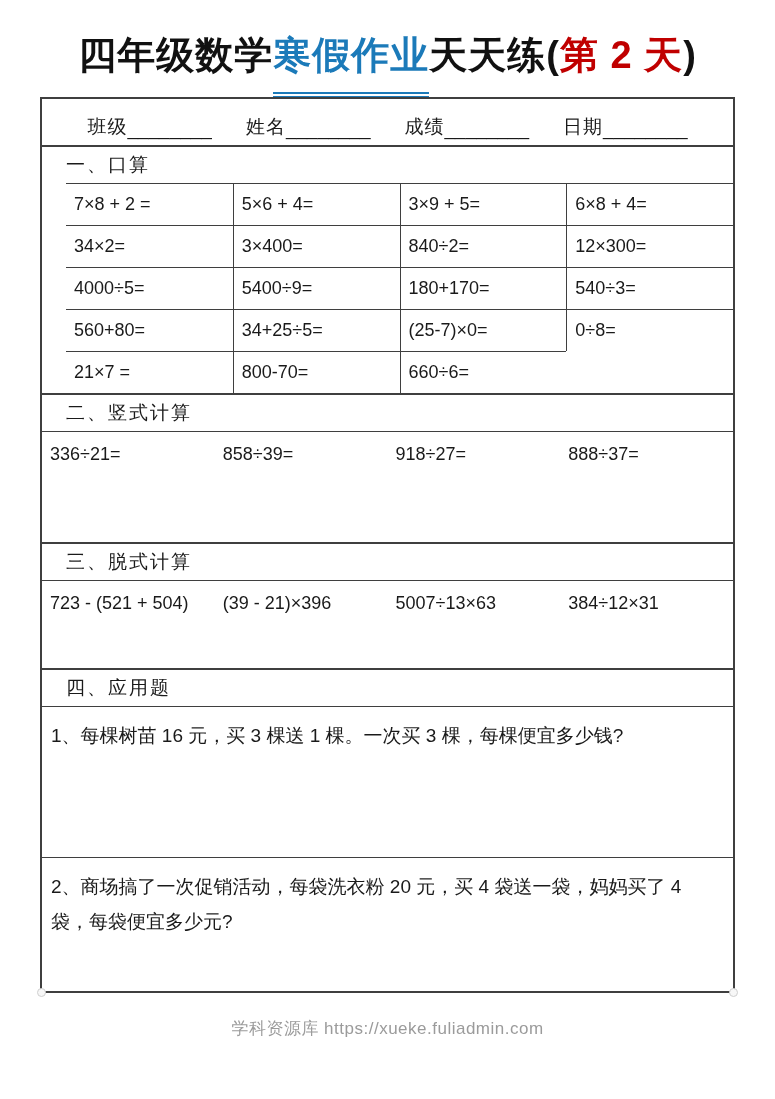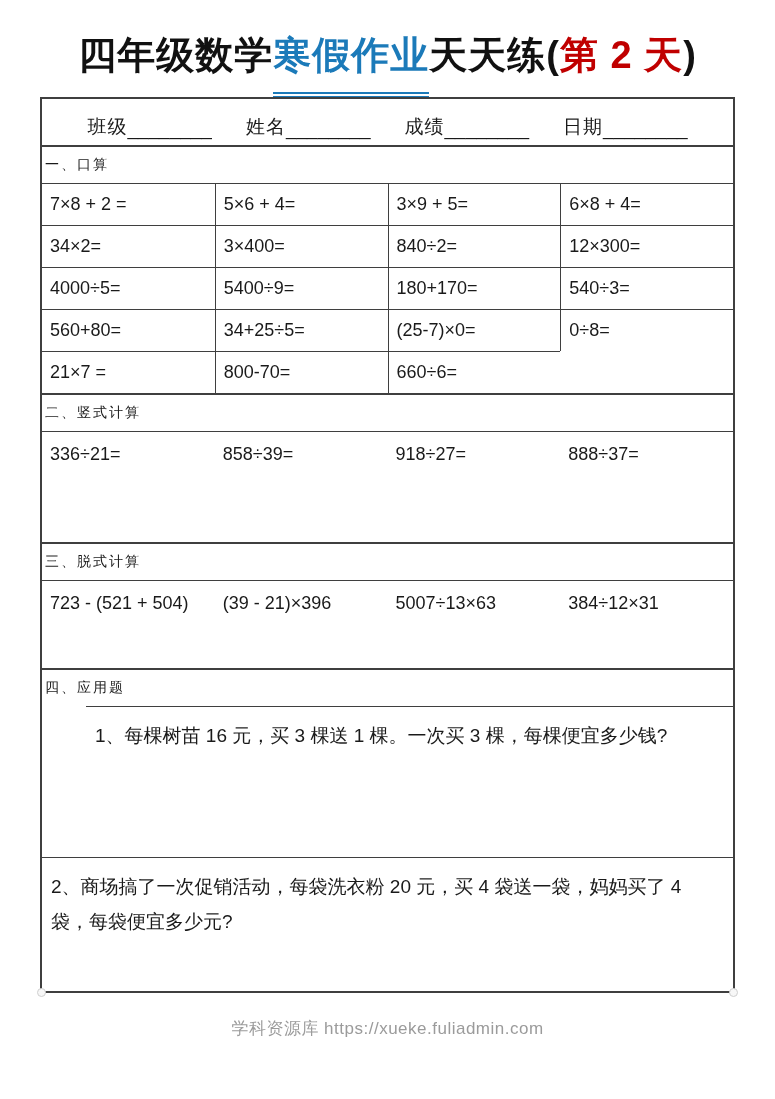--- a/index.html
+++ b/index.html
@@ -48,29 +48,30 @@
   }
   .field { display: inline-flex; align-items: flex-end; }
   .flabel { letter-spacing: 1px; }
   .fblank { letter-spacing: 0; color: #1a1a1a; }
 
   .sec {
     height: 38px;
     border-top: 2px solid var(--bd);
     display: flex;
     align-items: center;
-    padding-left: 3px;
-    font-size: 14px;
+    padding-left: 24px;
+    font-size: 19px;
     letter-spacing: 2px;
   }
 
   .oral-grid {
     display: grid;
     grid-template-columns: repeat(4, 1fr);
     grid-auto-rows: 42px;
+    padding-left: 24px;
   }
   .ocell {
     border-top: 1px solid var(--bd);
     display: flex;
     align-items: center;
     padding-left: 8px;
     font-size: 18px;
   }
   .ocell:not(:nth-child(4n+1)) { border-left: 1px solid var(--bd); }
 
@@ -84,21 +85,21 @@
   .work > div { padding: 12px 0 0 8px; white-space: nowrap; }
   .work.vertical { height: 111px; }
   .work.offform  { height: 88px; }
 
   .prob {
     border-top: 1px solid var(--bd);
     padding: 11px 10px 0 9px;
     font-size: 19px;
     line-height: 35px;
   }
-  .prob.p1 { height: 151px; margin-left: 44px; }
+  .prob.p1 { height: 151px; }
   .prob.p2 { height: 134px; }
 
   
   .handle {
     position: absolute;
     width: 9px; height: 9px;
     border-radius: 50%;
     border: 1px solid #cfcfcf;
     background: #f7f7f7;
     bottom: -6px;

